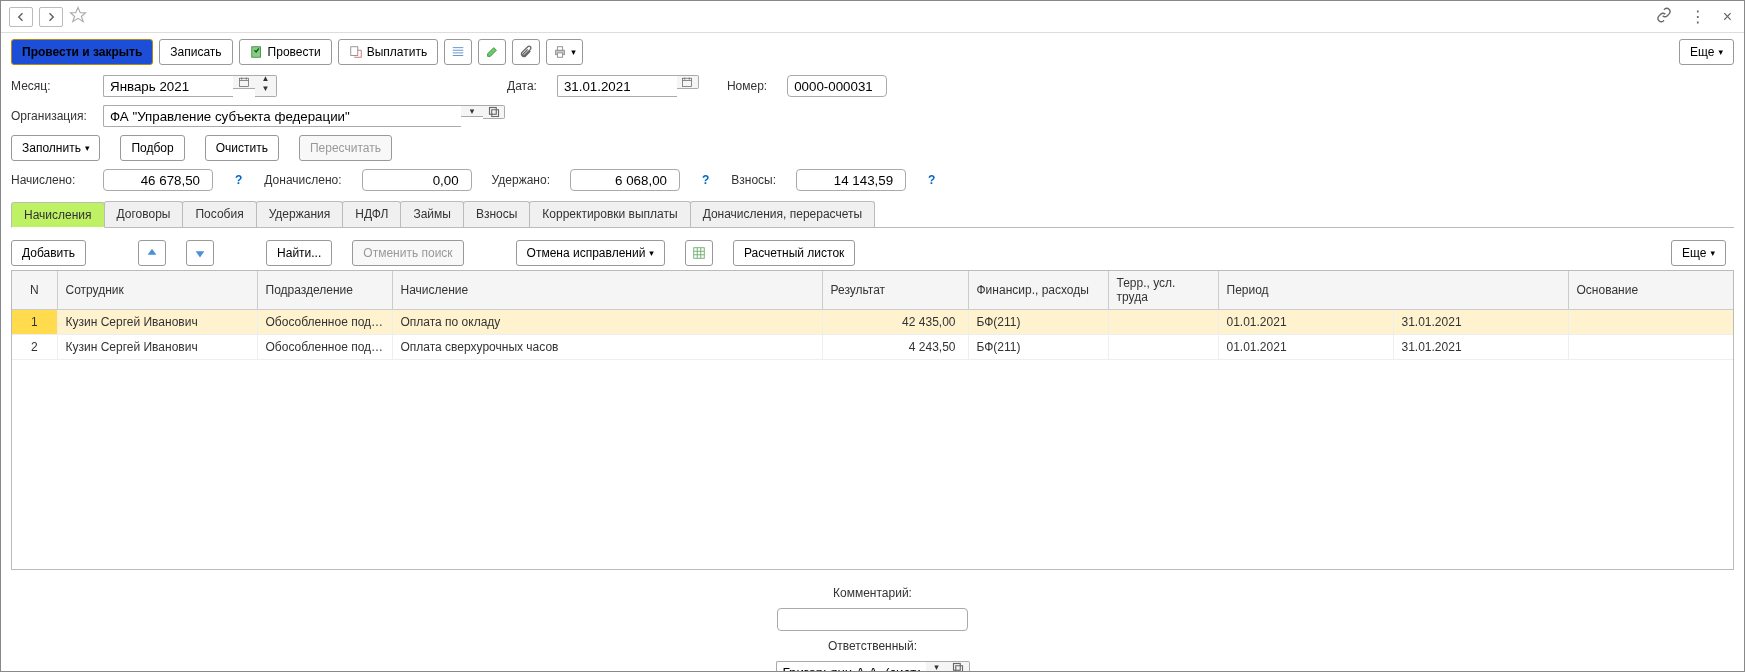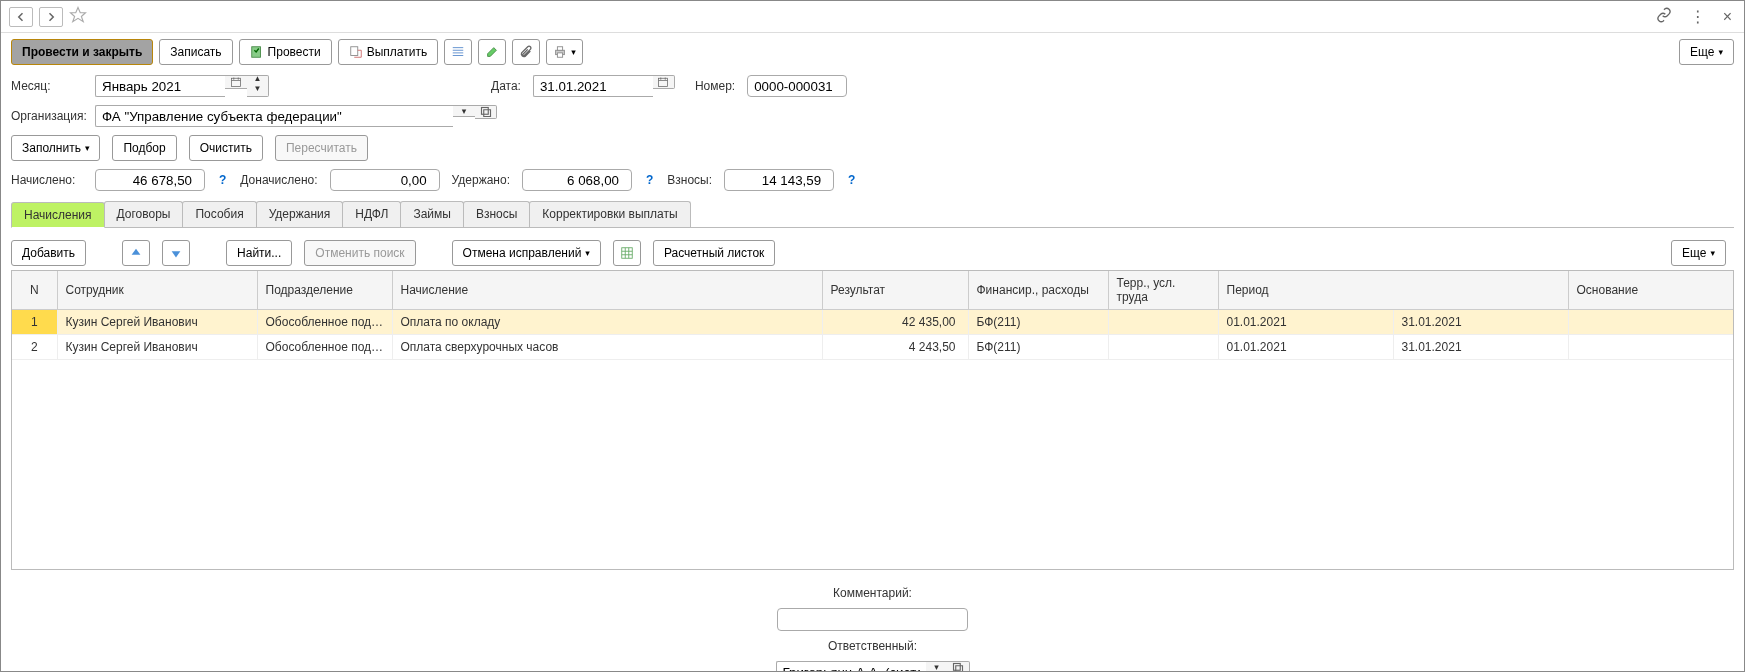--- a/index.html
+++ b/index.html
@@ -45,30 +45,30 @@
   background: #fff;
   padding: 4px 10px;
   border-radius: 3px;
   cursor: pointer;
   font-size: 12px;
   display: inline-flex;
   align-items: center;
   gap: 4px;
   height: 26px;
 }
-.btn-primary { background: #a3a3a3; border-color: #b8860b; font-weight: bold; }
+.btn-primary { background: #1d4ed8; border-color: #b8860b; font-weight: bold; }
 .btn-icon-only { padding: 4px 6px; }
 .btn-icon-only svg, .btn svg { width: 14px; height: 14px; }
 .toolbar-right { margin-left: auto; }
 
 .form-row {
   display: flex;
   align-items: center;
   padding: 4px 10px;
-  gap: 12px;
+  gap: 20px;
 }
 .form-label { color: #333; }
 .input-field {
   border: 1px solid #aaa;
   padding: 3px 6px;
   height: 22px;
   border-radius: 4px;
   background: #fff;
 }
 .input-group {
@@ -326,20 +326,21 @@
 
 <div class="tabs">
   <div class="tab active">Начисления</div>
   <div class="tab">Договоры</div>
   <div class="tab">Пособия</div>
   <div class="tab">Удержания</div>
   <div class="tab">НДФЛ</div>
   <div class="tab">Займы</div>
   <div class="tab">Взносы</div>
   <div class="tab">Корректировки выплаты</div>
+  <div class="tab">Доначисления, перерасчеты</div>
 </div>
 
 <div class="tab-content">
   <div class="form-row" style="padding-left:0;padding-right:8px;">
     <button class="btn">Добавить</button>
     <span style="width:12px;"></span>
     <button class="btn btn-icon-only">
         <svg viewBox="0 0 16 16">
           <path d="M8 3 L13 10 L3 10 Z" fill="#4a90d9"></path>
         </svg>

